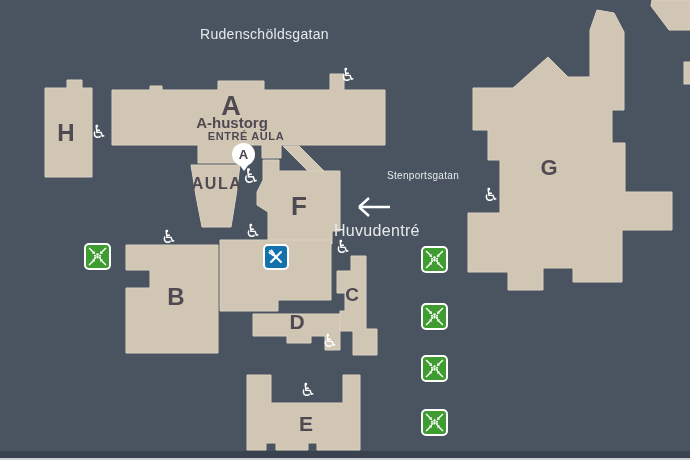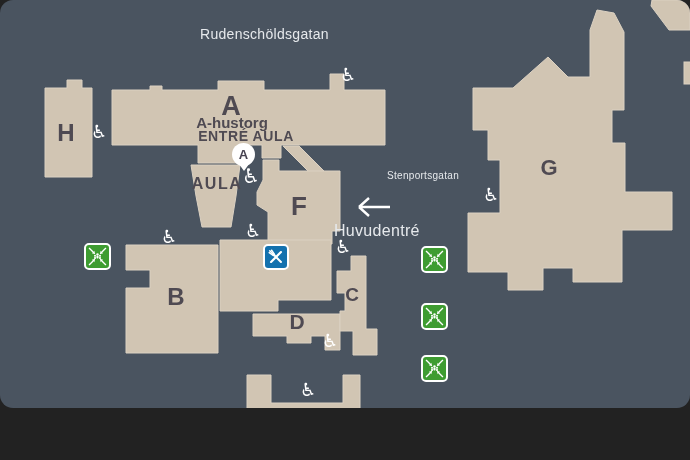--- a/index.html
+++ b/index.html
@@ -2,24 +2,23 @@
 <html style="--background: #4a5460; --building: #d1c5b3; --building-label: #4f4a52; --street-label: #e6e9ec; --assembly-green: #3e9c31; --restaurant-blue: #1371ae; --footer-bar: #39424e; --footer-line: #ccd1d6;"><head>
 <meta charset="utf-8">
 <style>
   :root{
     --background:#4a5460; --building:#d1c5b3; --building-label:#4f4a52;
     --street-label:#e6e9ec; --assembly-green:#3e9c31; --restaurant-blue:#1371ae;
     --footer-bar:#39424e; --footer-line:#ccd1d6;
   }
   html,body{margin:0;padding:0;background:#222;}
   .stage{
-    position:relative; width:690px; height:408px; overflow:hidden;
+    position:relative; width:690px; height:460px; overflow:hidden;
     background:var(--background);
     font-family:"Liberation Sans","DejaVu Sans",sans-serif;
-    border-radius:13px;
   }
   .map-svg{position:absolute;left:0;top:0;width:690px;height:460px;}
   .bshape{fill:var(--building,#d1c5b3);stroke:#dbd1c2;stroke-width:1;}
   .ctr{position:absolute;transform:translate(-50%,-50%);white-space:nowrap;}
   .bletter{color:var(--building-label,#4f4a52);font-weight:700;}
   .street{color:var(--street-label,#e6e9ec);font-weight:400;letter-spacing:.3px;}
   .area-label{color:var(--building-label);font-weight:700;}
   .wc{color:#fff;line-height:1;}
   .sq-icon{position:absolute;box-sizing:border-box;border:2px solid #fff;border-radius:5px;}
   .sq-icon svg{display:block;width:100%;height:100%;}
@@ -97,21 +96,21 @@
   <div class="ctr bletter" style="left:231px;top:106px;font-size:27px;">A</div>
   <div class="ctr bletter" style="left:66px;top:133px;font-size:24px;">H</div>
   <div class="ctr bletter" style="left:176px;top:297px;font-size:24px;">B</div>
   <div class="ctr bletter" style="left:352px;top:295px;font-size:19px;">C</div>
   <div class="ctr bletter" style="left:297px;top:322px;font-size:21px;">D</div>
   <div class="ctr bletter" style="left:306px;top:424px;font-size:21px;">E</div>
   <div class="ctr bletter" style="left:299px;top:206px;font-size:26px;">F</div>
   <div class="ctr bletter" style="left:549px;top:168px;font-size:22px;">G</div>
 
   <div class="ctr area-label" style="left:232px;top:122px;font-size:15px;">A-hustorg</div>
-  <div class="ctr area-label" style="left:246px;top:136px;font-size:14px;letter-spacing:.6px;">ENTRÉ AULA</div>
+  <div class="ctr area-label" style="left:246px;top:136px;font-size:11px;letter-spacing:.6px;">ENTRÉ AULA</div>
   <div class="ctr area-label" style="left:217px;top:184px;font-size:16px;letter-spacing:1.5px;">AULA</div>
 
   <div class="badge" style="left:232px;top:143px;">A</div>
 
   <span class="ctr wc" style="left:99px;top:132px;font-size:18px;">♿</span>
   <span class="ctr wc" style="left:348px;top:75px;font-size:18px;">♿</span>
   <span class="ctr wc" style="left:251px;top:176px;font-size:20px;">♿</span>
   <span class="ctr wc" style="left:169px;top:237px;font-size:18px;">♿</span>
   <span class="ctr wc" style="left:253px;top:231px;font-size:18px;">♿</span>
   <span class="ctr wc" style="left:491px;top:195px;font-size:18px;">♿</span>

